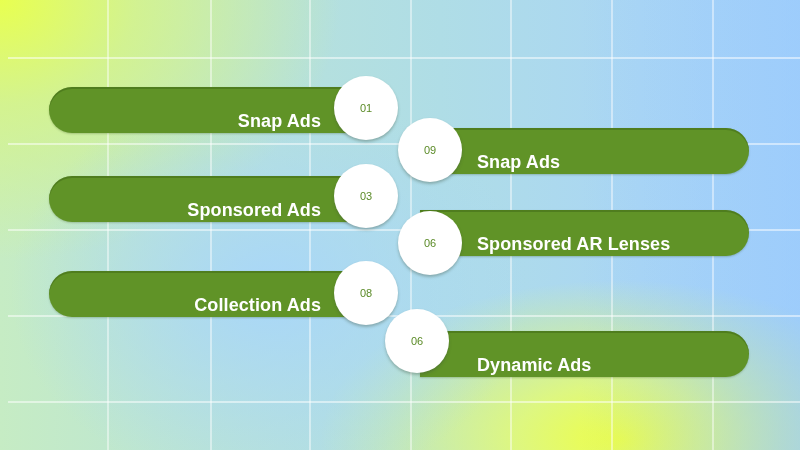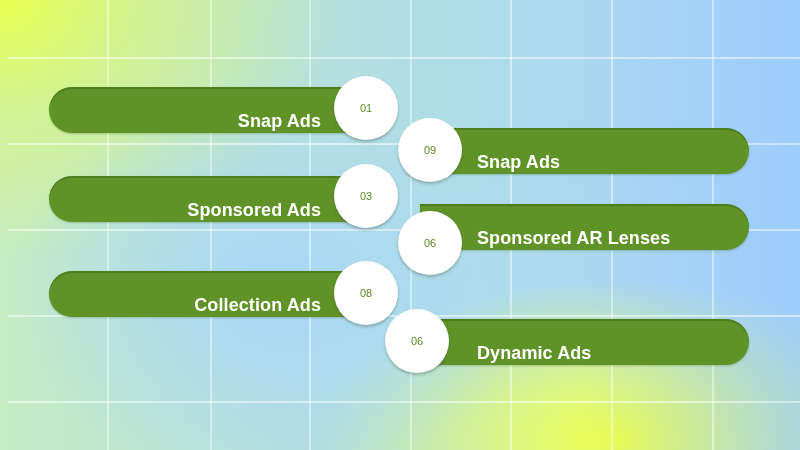--- a/index.html
+++ b/index.html
@@ -67,26 +67,26 @@
 <div class="pill right" style="top:128px">
   <span class="pill-label">Snap Ads</span>
 </div>
 <div class="num" style="left:398px; top:118px">09</div>
 
 <div class="pill left" style="top:176px">
   <span class="pill-label">Sponsored Ads</span>
 </div>
 <div class="num" style="left:334px; top:164px">03</div>
 
-<div class="pill right" style="top:204px">
+<div class="pill right" style="top:210px">
   <span class="pill-label">Sponsored AR Lenses</span>
 </div>
 <div class="num" style="left:398px; top:211px">06</div>
 
 <div class="pill left" style="top:271px">
   <span class="pill-label">Collection Ads</span>
 </div>
 <div class="num" style="left:334px; top:261px">08</div>
 
-<div class="pill right" style="top:319px">
+<div class="pill right" style="top:331px">
   <span class="pill-label">Dynamic Ads</span>
 </div>
 <div class="num" style="left:385px; top:309px">06</div>
 
 </body></html>

